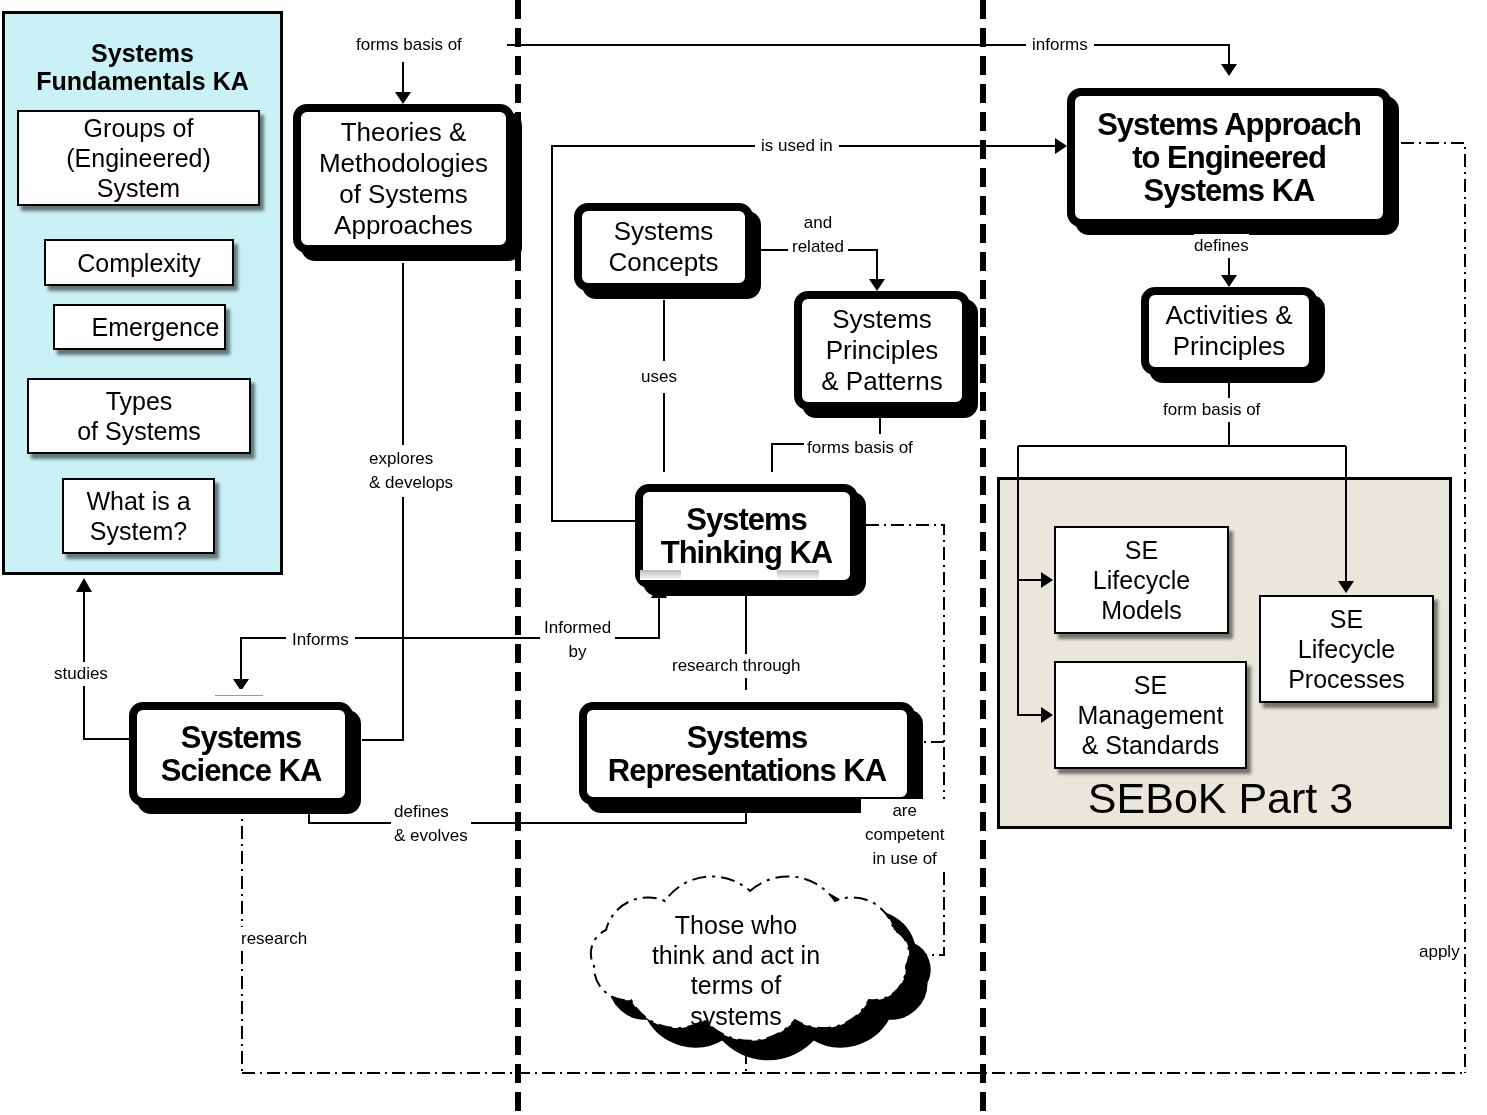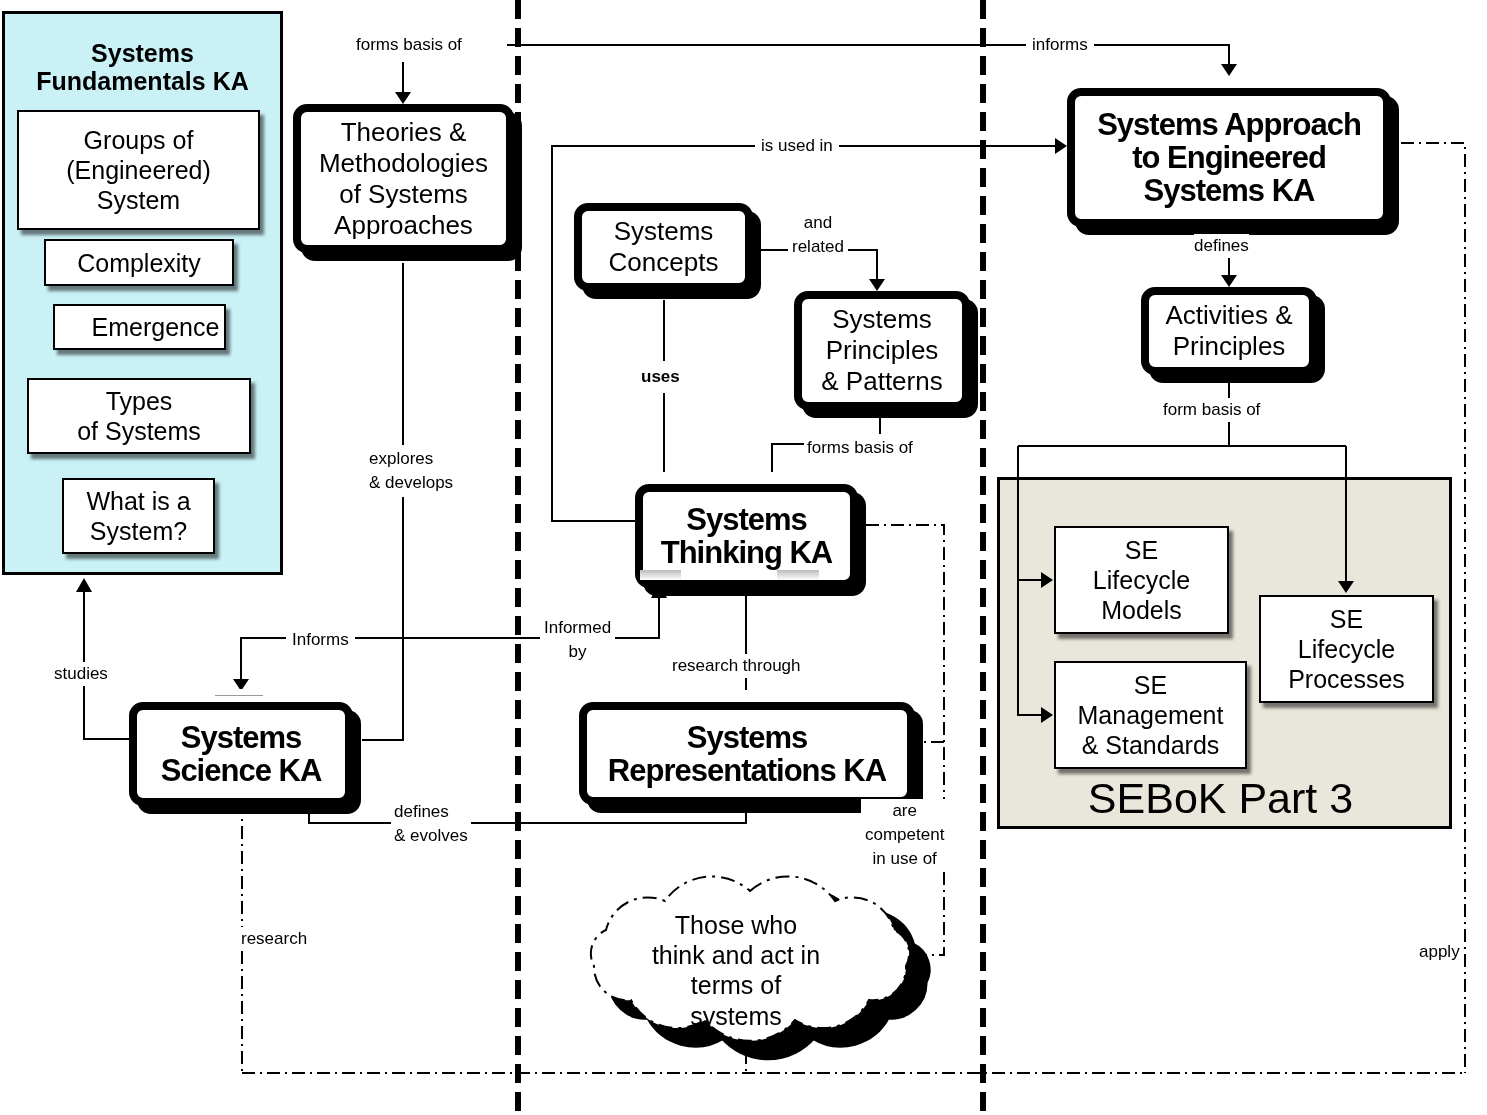--- a/index.html
+++ b/index.html
@@ -88,21 +88,21 @@
   </g>
   <text x="736" y="934" font-size="25" text-anchor="middle" font-family="Liberation Sans">Those who</text>
   <text x="736" y="964" font-size="25" text-anchor="middle" font-family="Liberation Sans">think and act in</text>
   <text x="736" y="994" font-size="25" text-anchor="middle" font-family="Liberation Sans">terms of</text>
   <text x="736" y="1025" font-size="25" text-anchor="middle" font-family="Liberation Sans">systems</text>
 </svg>
 
 <div style="position:absolute;left:2px;top:11px;width:281px;height:564px;box-sizing:border-box;
   background:#c9f1f6;border:3px solid #000;z-index:0;"></div>
 <div class="lbl nobg" style="left:2px;top:39px;width:281px;font-size:25px;line-height:28px;font-weight:bold;z-index:3;">Systems<br>Fundamentals KA</div>
-<div class="sb" style="left:17px;top:110px;width:243px;height:120px;">Groups of<br>(Engineered)<br>System</div>
+<div class="sb" style="left:17px;top:110px;width:243px;height:96px;">Groups of<br>(Engineered)<br>System</div>
 <div class="sb" style="left:44px;top:239px;width:190px;height:47px;">Complexity</div>
 <div class="sb" style="left:53px;top:304px;width:173px;height:46px;padding-left:32px;">Emergence</div>
 <div class="sb" style="left:27px;top:378px;width:224px;height:76px;">Types<br>of Systems</div>
 <div class="sb" style="left:62px;top:478px;width:153px;height:76px;">What is a<br>System?</div>
 
 <div style="position:absolute;left:997px;top:477px;width:455px;height:352px;box-sizing:border-box;
   background:#e9e7db;border:3px solid #000;z-index:0;"></div>
 <div class="lbl nobg" style="left:997px;top:786px;width:447px;font-size:43px;z-index:3;">SEBoK Part 3</div>
 <div class="sb" style="left:1054px;top:526px;width:175px;height:108px;">SE<br>Lifecycle<br>Models</div>
 <div class="sb" style="left:1259px;top:595px;width:175px;height:108px;">SE<br>Lifecycle<br>Processes</div>
@@ -126,21 +126,21 @@
 <div class="ka r" style="left:1141px;top:287px;width:176px;height:88px;">Activities &amp;<br>Principles</div>
 
 <div style="position:absolute;left:215px;top:689px;width:48px;height:6px;background:#fff;border-bottom:1px solid #999;z-index:3;"></div>
 <div style="position:absolute;left:640px;top:570px;width:41px;height:10px;background:linear-gradient(#bbb,#fff);z-index:3;"></div>
 <div style="position:absolute;left:777px;top:570px;width:42px;height:10px;background:linear-gradient(#bbb,#fff);z-index:3;"></div>
 
 <div class="lbl nobg" style="left:356px;top:33px;">forms basis of</div>
 <div class="lbl" style="left:1026px;top:33px;padding:0 6px;">informs</div>
 <div class="lbl" style="left:755px;top:134px;padding:0 6px;">is used in</div>
 <div class="lbl" style="left:788px;top:211px;padding:0 4px;">and<br>related</div>
-<div class="lbl" style="left:639px;top:361px;padding:4px 2px;font-weight:bold;">uses</div>
+<div class="lbl" style="left:639px;top:361px;padding:4px 2px;">uses</div>
 <div class="lbl" style="left:366px;top:445px;text-align:left;padding:2px 3px;">explores<br>&amp; develops</div>
 <div class="lbl" style="left:54px;top:626px;margin-top:36px;">studies</div>
 <div class="lbl" style="left:286px;top:628px;padding:0 6px;">Informs</div>
 <div class="lbl" style="left:540px;top:614px;padding:2px 4px;">Informed<br>by</div>
 <div class="lbl" style="left:672px;top:654px;">research through</div>
 <div class="lbl" style="left:391px;top:798px;text-align:left;padding:2px 3px;">defines<br>&amp; evolves</div>
 <div class="lbl" style="left:228px;top:927px;margin-left:13px;">research</div>
 <div class="lbl" style="left:861px;top:799px;padding:0 4px;">are<br>competent<br>in use of</div>
 <div class="lbl" style="left:1419px;top:940px;">apply</div>
 <div class="lbl" style="left:804px;top:434px;padding:2px 3px;">forms basis of</div>

